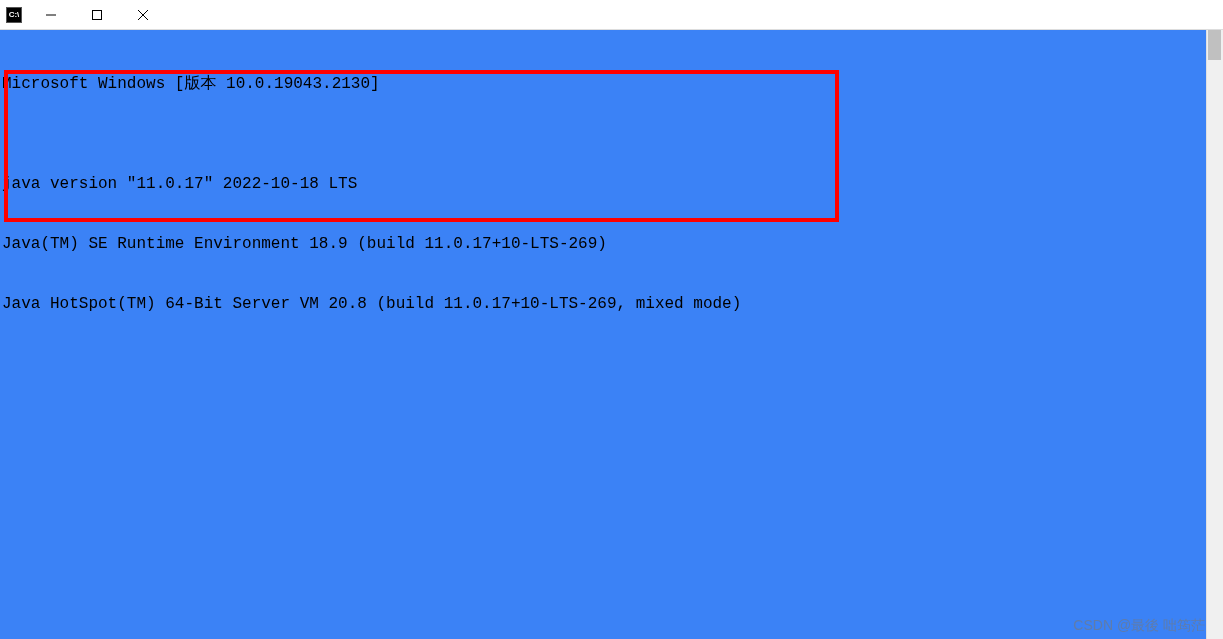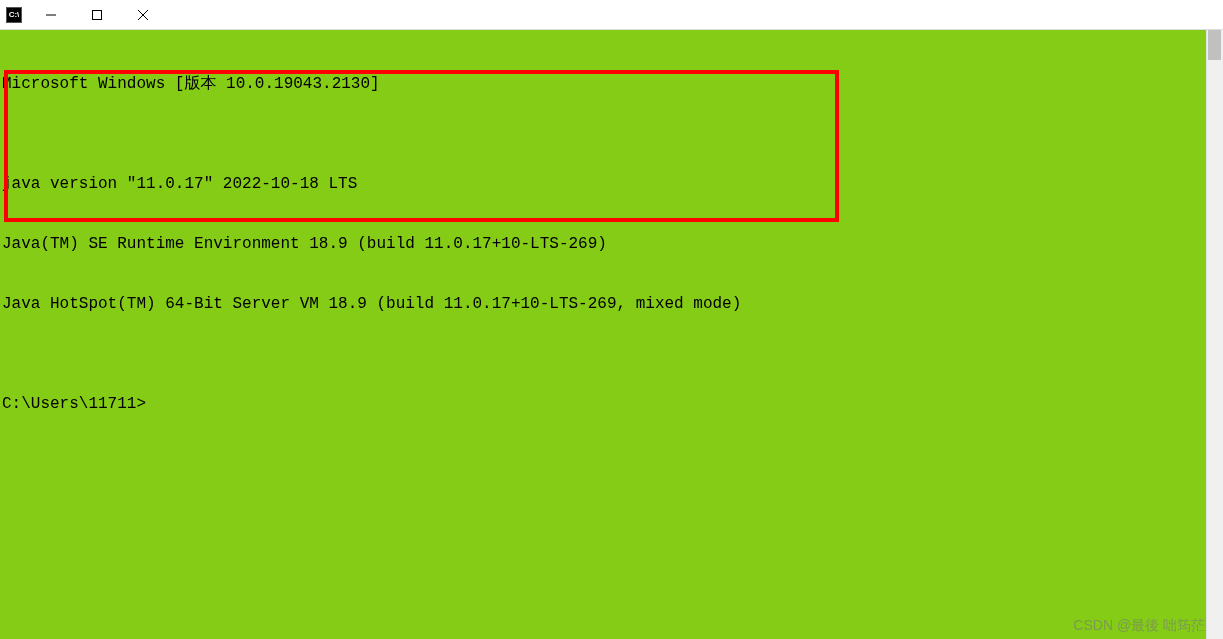--- a/index.html
+++ b/index.html
@@ -46,21 +46,21 @@
       justify-content: center;
       font-family: Arial, sans-serif;
       font-size: 12px;
       color: #000;
       cursor: pointer;
     }
     .win-btn svg { width: 10px; height: 10px; }
     .terminal {
       position: relative;
       height: calc(100% - 30px);
-      background: #84cc16;
+      background: #3b82f6;
       color: #000;
       font-size: 16px;
       line-height: 20px;
       padding: 4px 0 0 2px;
       white-space: pre;
       overflow: hidden;
     }
     .highlight-box {
       position: absolute;
       border: 4px solid #ff0000;
@@ -121,23 +121,22 @@
         </svg>
     </div>
   </div>
 </div>
 
 <div class="terminal">
   <span class="term-line">Microsoft Windows [版本 10.0.19043.2130]</span>
   <span class="term-line"></span>
   <span class="term-line">java version "11.0.17" 2022-10-18 LTS</span>
   <span class="term-line">Java(TM) SE Runtime Environment 18.9 (build 11.0.17+10-LTS-269)</span>
-  <span class="term-line">Java HotSpot(TM) 64-Bit Server VM 18.9 (build 11.0.17+10-LTS-269, mixed mode)</span>
+  <span class="term-line">Java HotSpot(TM) 64-Bit Server VM 20.8 (build 11.0.17+10-LTS-269, mixed mode)</span>
   <span class="term-line"></span>
-  <span class="term-line">C:\Users\11711&gt;</span>
 </div>
 
 <div class="highlight-box"></div>
 
 <div class="scrollbar-track">
   <div class="scrollbar-thumb"></div>
 </div>
 
 <div class="watermark">CSDN @最後 咄筠茫</div>
 

